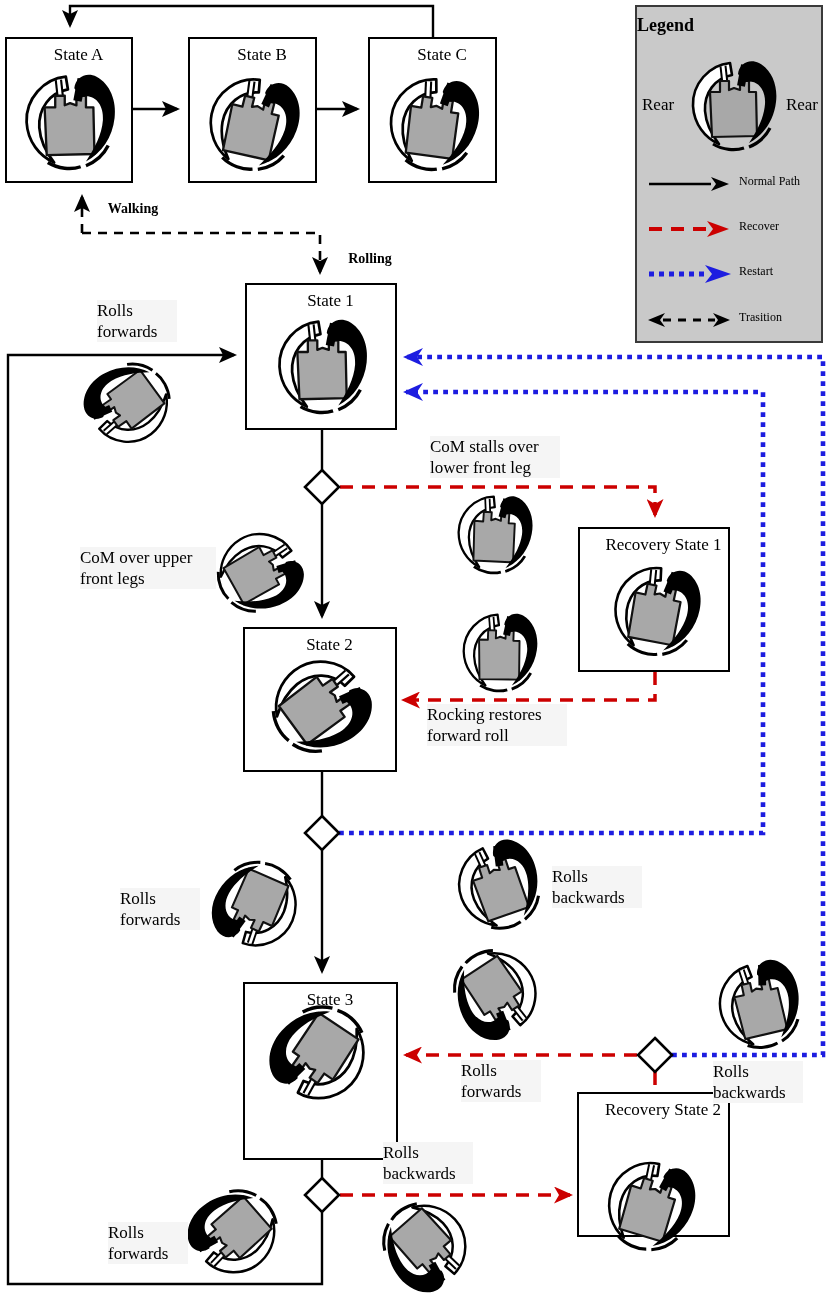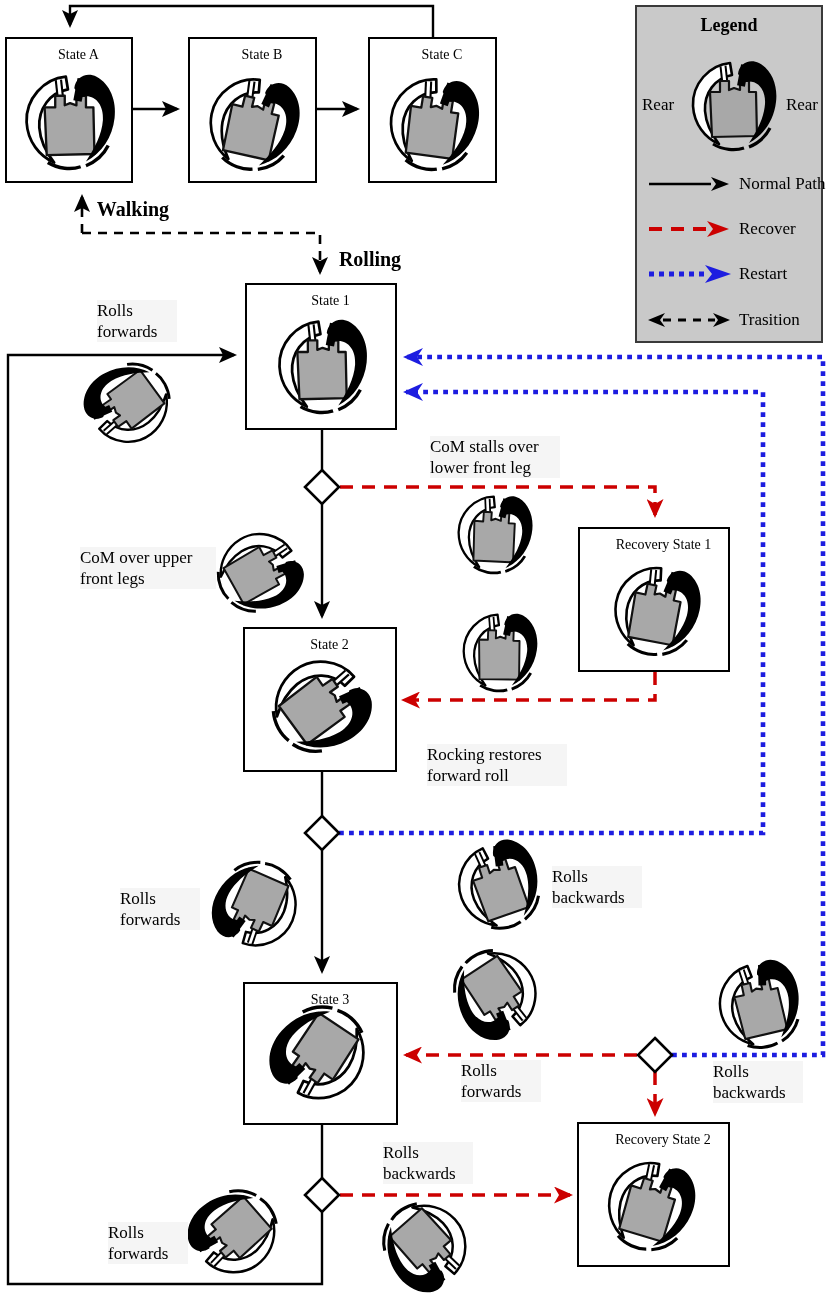--- a/index.html
+++ b/index.html
@@ -1,28 +1,28 @@
 <!DOCTYPE html>
 <html><head>
 <meta charset="utf-8">
 <style>
   html,body{margin:0;padding:0;background:#ffffff;}
   #stage{position:relative;width:830px;height:1303px;background:#ffffff;overflow:hidden;
          font-family:"Liberation Serif","DejaVu Serif",serif;color:#000;}
   #wires{position:absolute;left:0;top:0;width:830px;height:1303px;}
   .box{position:absolute;background:#fff;border:2.5px solid #000;box-sizing:border-box;text-align:center;}
-  .box .title{display:block;margin-top:6px;font-size:14px;line-height:19px;margin-left:19px;}
+  .box .title{display:block;margin-top:6px;font-size:17px;line-height:19px;margin-left:19px;}
   .robot{position:absolute;overflow:visible;}
   .plabel{position:absolute;font-size:17px;line-height:21px;text-align:left;background:#f5f5f5;}
-  .blabel{position:absolute;font-size:20px;line-height:20px;font-weight:bold;text-align:center;}
+  .blabel{position:absolute;font-size:14px;line-height:20px;font-weight:bold;text-align:center;}
   #legend{position:absolute;left:635px;top:5px;width:188px;height:338px;background:#c9c9c9;
           border:2.5px solid #3a3a3a;box-sizing:border-box;}
-  #legend .ltitle{position:absolute;left:0;right:0;top:8px;text-align:center;font-weight:bold;font-size:18px;}
+  #legend .ltitle{position:absolute;left:0;right:0;top:8px;text-align:left;font-weight:bold;font-size:18px;}
   #legend .side{position:absolute;top:88px;font-size:17px;text-align:center;}
-  #legend .row-label{position:absolute;font-size:17px;white-space:nowrap;}
+  #legend .row-label{position:absolute;font-size:12px;white-space:nowrap;}
   #legend .row-arrow{position:absolute;left:10px;width:86px;height:20px;overflow:visible;}
 </style>
 </head>
 <body>
 
 <div id="stage">
 
   <svg width="0" height="0" style="position:absolute" aria-hidden="true">
     <defs>
       <symbol id="robot" viewBox="0 0 100 100">
@@ -87,27 +87,27 @@
   </div>
   <div class="box" style="left:368px;top:37px;width:129px;height:146px;">
     <span class="title">State C</span>
   </div>
   <div class="box" style="left:245px;top:283px;width:152px;height:147px;">
     <span class="title">State 1</span>
   </div>
   <div class="box" style="left:243px;top:627px;width:154px;height:145px;">
     <span class="title">State 2</span>
   </div>
-  <div class="box" style="left:243px;top:982px;width:155px;height:143px;">
+  <div class="box" style="left:243px;top:982px;width:155px;height:178px;">
     <span class="title">State 3</span>
   </div>
   <div class="box" style="left:578px;top:527px;width:152px;height:145px;">
     <span class="title">Recovery State 1</span>
   </div>
-  <div class="box" style="left:577px;top:1122px;width:153px;height:145px;">
+  <div class="box" style="left:577px;top:1092px;width:153px;height:145px;">
     <span class="title">Recovery State 2</span>
   </div>
 
   <svg class="robot" style="left:16px;top:65px;width:106px;height:106px;">
       <use href="#robot"></use>
     </svg>
   <svg class="robot" style="left:201px;top:68px;width:104px;height:104px;transform:rotate(14deg);">
       <use href="#robot"></use>
     </svg>
   <svg class="robot" style="left:381px;top:68px;width:104px;height:104px;transform:rotate(9deg);">
@@ -157,21 +157,21 @@
     </svg>
   <svg class="robot" style="left:600px;top:1152px;width:100px;height:100px;transform:rotate(18deg);">
       <use href="#robot"></use>
     </svg>
 
   <div class="blabel" style="left:93px;top:199px;width:80px;">Walking</div>
   <div class="blabel" style="left:330px;top:249px;width:80px;">Rolling</div>
   <div class="plabel" style="left:97px;top:300px;width:80px;">Rolls forwards</div>
   <div class="plabel" style="left:80px;top:547px;width:136px;">CoM over upper front legs</div>
   <div class="plabel" style="left:430px;top:436px;width:130px;">CoM stalls over lower front leg</div>
-  <div class="plabel" style="left:427px;top:744px;width:140px;">Rocking restores forward roll</div>
+  <div class="plabel" style="left:427px;top:704px;width:140px;">Rocking restores forward roll</div>
   <div class="plabel" style="left:120px;top:888px;width:80px;">Rolls forwards</div>
   <div class="plabel" style="left:552px;top:866px;width:90px;">Rolls backwards</div>
   <div class="plabel" style="left:461px;top:1060px;width:80px;">Rolls forwards</div>
   <div class="plabel" style="left:713px;top:1061px;width:90px;">Rolls backwards</div>
   <div class="plabel" style="left:383px;top:1142px;width:90px;">Rolls backwards</div>
   <div class="plabel" style="left:108px;top:1222px;width:80px;">Rolls forwards</div>
 
   <div id="legend">
     <div class="ltitle">Legend</div>
     <svg class="robot" style="left:46px;top:45px;width:100px;height:100px;">

